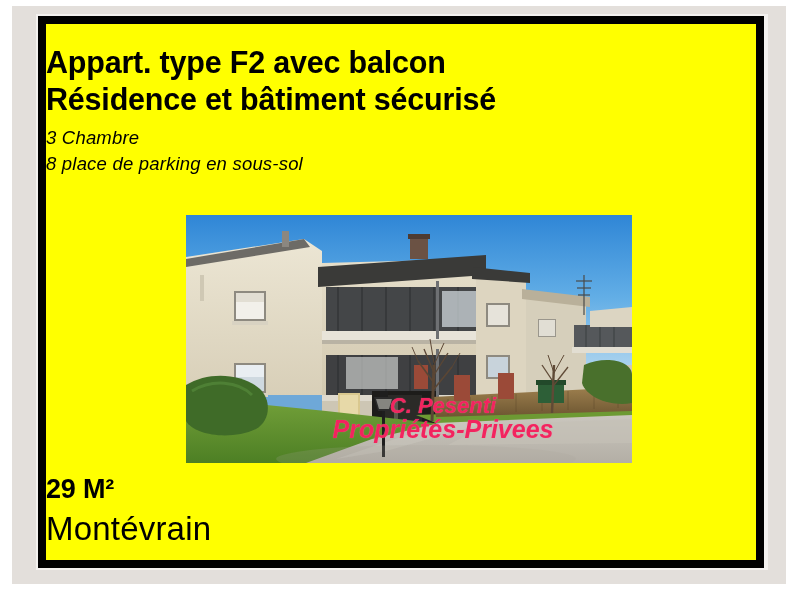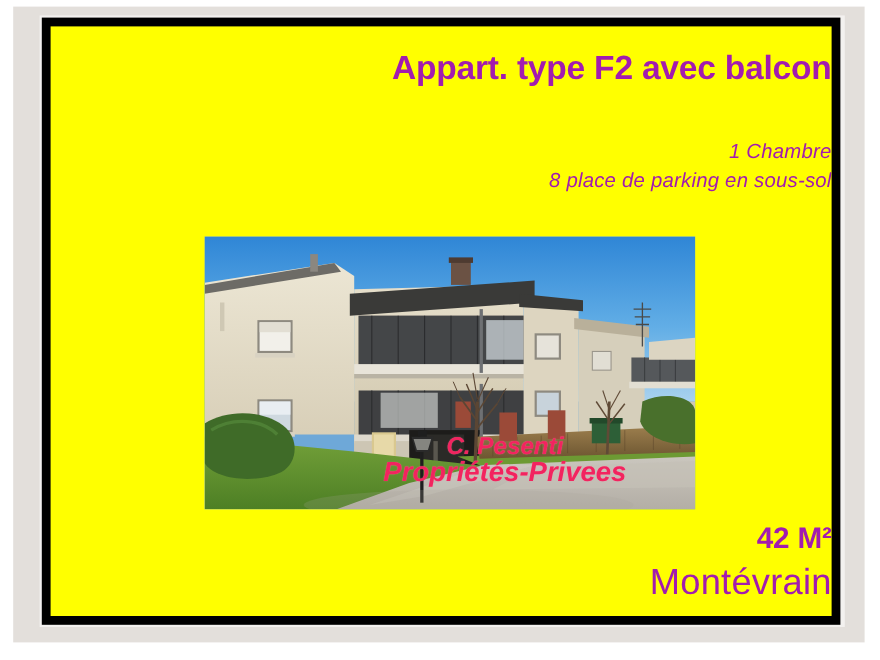--- a/index.html
+++ b/index.html
@@ -36,21 +36,21 @@
     padding:8px;
   }
   #poster-inner{
     position:relative;
     width:100%; height:100%;
     background:#ffff00;
     overflow:hidden;
   }
 
   
-  .txt{ color:#a21caf; text-align:right; width:100%; }
+  .txt{ color:#000000; text-align:left; width:100%; }
 
   .headline{
     font-size:30.5px;
     font-weight:bold;
     letter-spacing:-0.2px;
     line-height:1.22;
   }
   #headline-1{ position:absolute; top:20px; left:0; }
   #headline-2{ position:absolute; top:57px; left:0; }
 
@@ -90,21 +90,21 @@
     left:140px; top:191px;
     width:446px; height:248px;
     overflow:hidden;
     background:#6ea8d8;
   }
   #photo svg{ display:block; width:446px; height:248px; }
 
   
   #watermark{
     position:absolute;
-    left:156px; top:191px;
+    left:140px; top:191px;
     width:446px; height:248px;
     pointer-events:none;
   }
   .wm-line{
     position:absolute;
     width:100%;
     text-align:center;
     color:#f2245f;
     font-style:italic;
     font-weight:bold;
@@ -119,22 +119,23 @@
 
 <div id="slide-root">
 
   <div class="inner-hairline"></div>
 
   <div id="poster">
     <div id="poster-inner">
 
       <div class="txt headline" id="headline-1">Appart. type F2 avec balcon</div>
 
-
-      <div class="txt subline" id="sub-1">1 Chambre</div>
+      <div class="txt headline" id="headline-2">Résidence et bâtiment sécurisé</div>
+
+      <div class="txt subline" id="sub-1">3 Chambre</div>
 
       <div class="txt subline" id="sub-2">8 place de parking en sous-sol</div>
 
 
       <div id="photo">
         <svg viewBox="0 0 446 248" preserveAspectRatio="none">
           <defs>
             <linearGradient id="sky" x1="0" y1="0" x2="0" y2="1">
               <stop offset="0%" stop-color="#2f86d6"></stop>
               <stop offset="55%" stop-color="#62aee6"></stop>
@@ -317,21 +318,21 @@
 
           <ellipse cx="240" cy="244" rx="150" ry="14" fill="#a8a49b" opacity=".2"></ellipse>
         </svg>
       </div>
 
       <div id="watermark">
         <div class="wm-line" id="wm-1">C. Pesenti</div>
         <div class="wm-line" id="wm-2">Propriétés-Privees</div>
       </div>
 
-      <div class="txt" id="area">42 M²</div>
+      <div class="txt" id="area">29 M²</div>
 
       <div class="txt" id="city">Montévrain</div>
 
     </div>
   </div>
 
   <div class="gutter-left"></div>
   <div class="gutter-top"></div>
   <div class="gutter-right"></div>
   <div class="gutter-bottom"></div>

